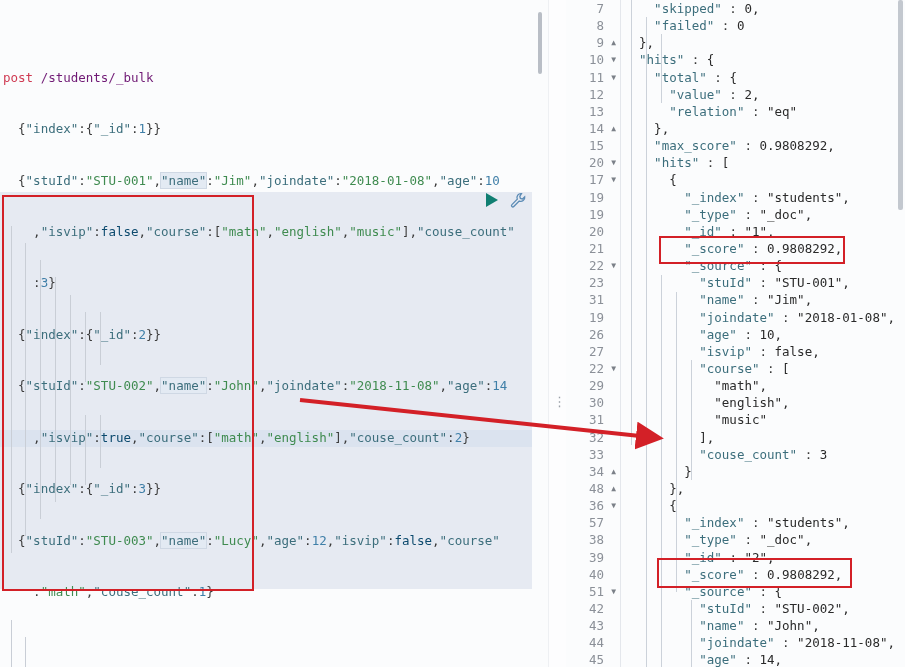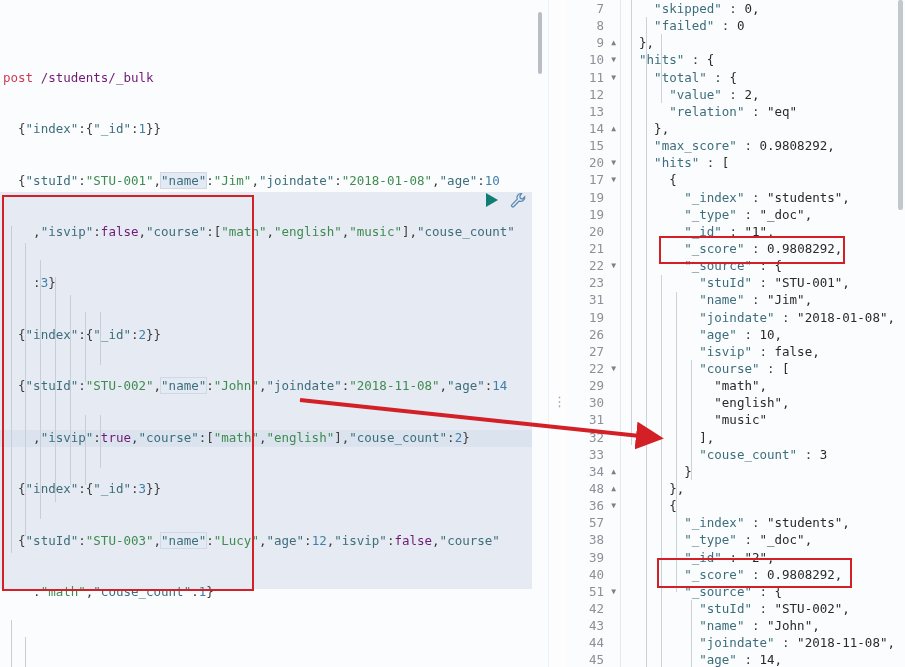--- a/index.html
+++ b/index.html
@@ -39,21 +39,21 @@
   .ln{height:17.15px;position:relative;padding-left:3px;}
   .seg-selected{
     position:absolute;left:0;width:532px;background:#e6eaf2;
   }
   .hl-line{position:absolute;left:0;width:532px;height:17.15px;background:#dbe3ef;}
 
   
   .k{color:#3c6e7c;}      
   .s{color:#3f8b50;}      
   .n{color:#3f7fa8;}      
-  .b{color:#701a75;}      
+  .b{color:#0c4a6e;}      
   .p{color:#3a3a3a;}      
   .m{color:#cf3a52;}      
   .u{color:#701a75;}      
   .mark{background:#e3eaf3;outline:1px solid #cfd8e4;}
 
   .indent-guides{position:absolute;left:0;top:0;pointer-events:none;}
   .ig{position:absolute;width:1px;background:#c9ced6;}
 
   
   .run-controls{position:absolute;left:484px;top:192px;width:50px;height:20px;}

